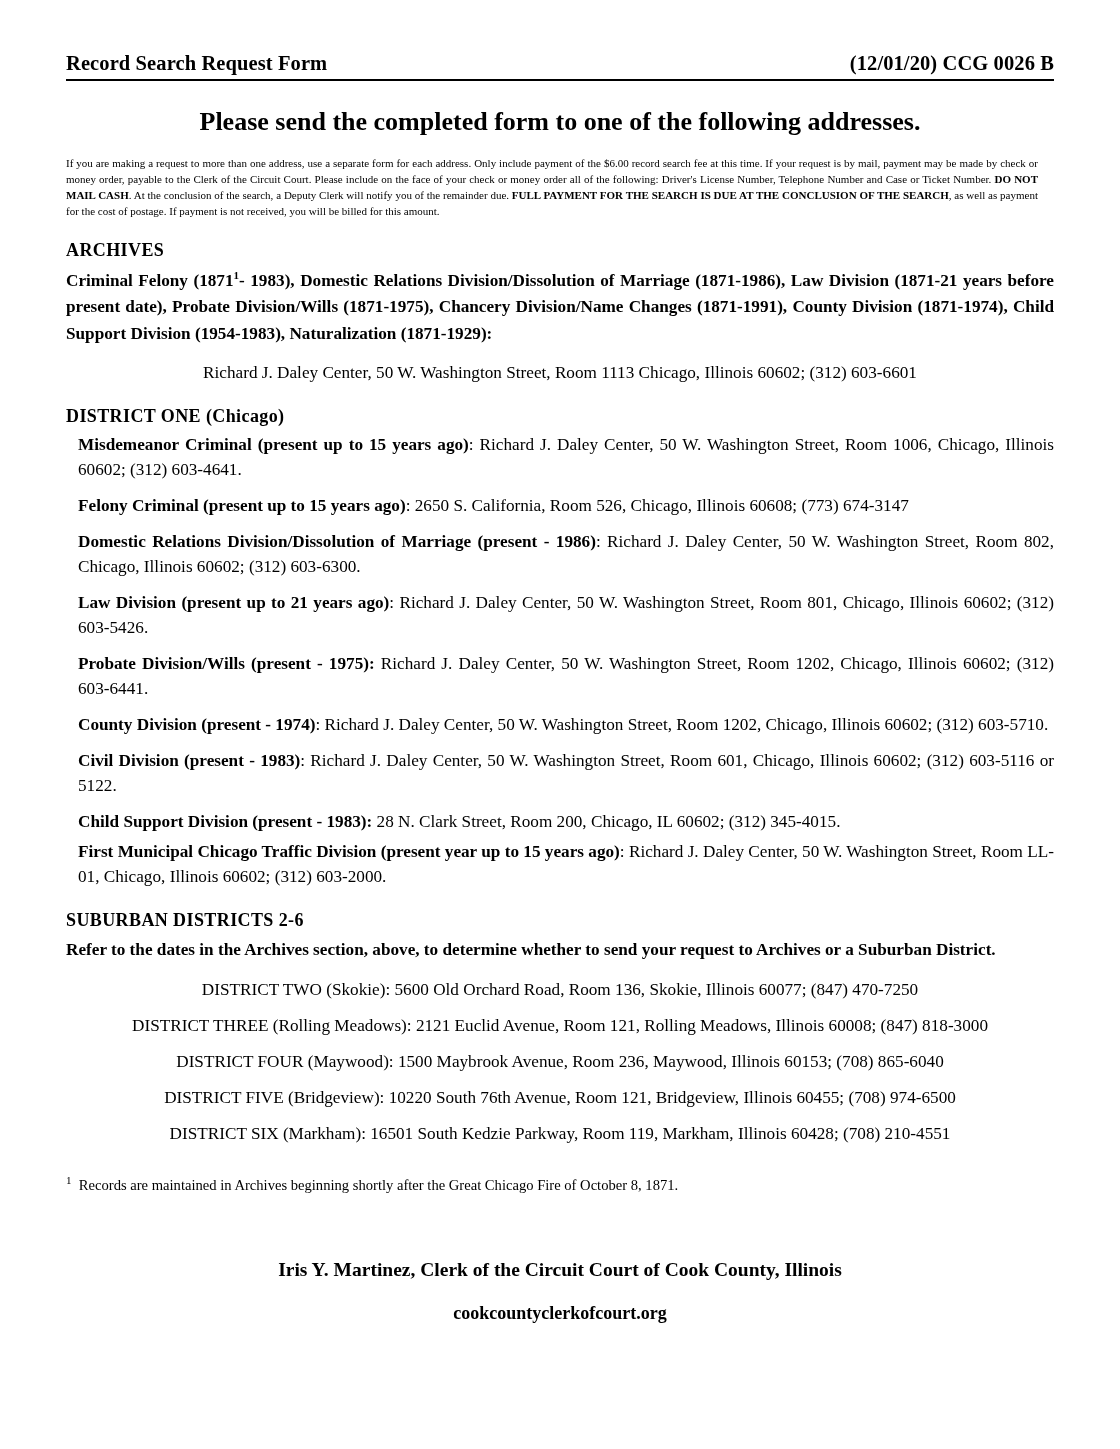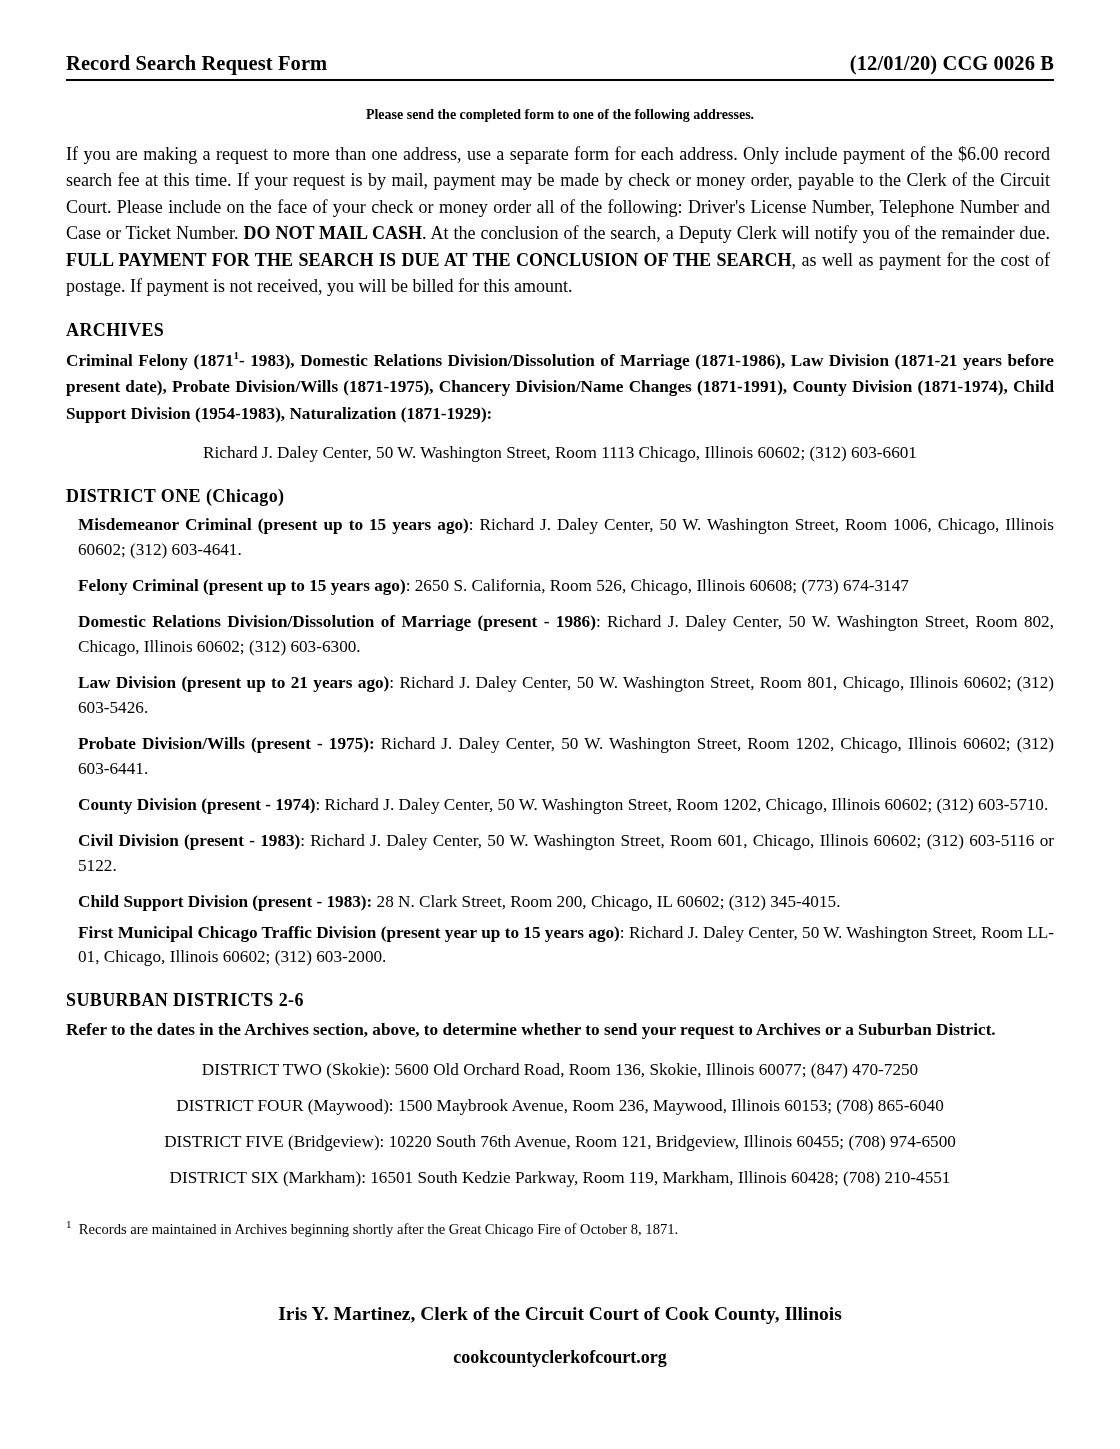--- a/index.html
+++ b/index.html
@@ -30,29 +30,29 @@
     border-bottom: 2.5px solid #000;
     letter-spacing: 0.1px;
     gap: 16px;
   }
   .header .left { white-space: nowrap; }
   .header .right { white-space: nowrap; }
 
   .subtitle {
     text-align: center;
     font-weight: bold;
-    font-size: 14px;
+    font-size: 26px;
     margin-top: 26px;
     margin-bottom: 18px;
   }
   p.body-text {
-    font-size: 18px;
+    font-size: 11px;
     line-height: 1.47;
     text-align: justify;
-    margin: 0 4px 14px 0;
+    margin: 0 16px 14px 0;
   }
   .section-head {
     text-align: left;
     font-weight: bold;
     font-size: 18px;
     letter-spacing: 0.4px;
     margin: 20px 0 6px 0;
   }
   .bold-block {
     font-size: 17.2px;
@@ -134,20 +134,21 @@
   <p class="entry"><b>County Division (present - 1974)</b><span>:  Richard J. Daley Center, 50 W. Washington Street, Room 1202, Chicago, Illinois 60602; (312) 603-5710.</span></p>
   <p class="entry"><b>Civil Division (present - 1983)</b><span>:  Richard J. Daley Center, 50 W. Washington Street, Room 601, Chicago, Illinois 60602; (312) 603-5116 or 5122.</span></p>
   <p class="entry tight"><b>Child Support Division (present - 1983):</b><span>  28 N. Clark Street, Room 200, Chicago, IL 60602; (312) 345-4015.</span></p>
   <p class="entry"><b>First Municipal Chicago Traffic Division (present year up to 15 years ago)</b><span>:  Richard J. Daley Center, 50 W. Washington Street, Room LL-01, Chicago, Illinois 60602; (312) 603-2000.</span></p>
 
   <div class="section-head">SUBURBAN DISTRICTS 2-6</div>
 
   <p class="bold-block">Refer to the dates in the Archives section, above, to determine whether to send your request to Archives or a Suburban District.</p>
 
   <p class="plain">DISTRICT TWO (Skokie):  5600 Old Orchard Road, Room 136, Skokie, Illinois 60077; (847) 470-7250</p>
+  <p class="plain">DISTRICT THREE (Rolling Meadows):  2121 Euclid Avenue, Room 121, Rolling Meadows, Illinois 60008; (847) 818-3000</p>
   <p class="plain">DISTRICT FOUR (Maywood):  1500 Maybrook Avenue, Room 236, Maywood, Illinois 60153; (708) 865-6040</p>
   <p class="plain">DISTRICT FIVE (Bridgeview):  10220 South 76th Avenue, Room 121, Bridgeview, Illinois 60455; (708) 974-6500</p>
   <p class="plain">DISTRICT SIX (Markham): 16501 South Kedzie Parkway, Room 119, Markham, Illinois 60428; (708) 210-4551</p>
 
   <div class="footnote-rule"></div>
   <p class="footnote"><sup>1</sup>&nbsp; <span>Records are maintained in Archives beginning shortly after the Great Chicago Fire of October 8, 1871.</span></p>
 
   <div class="footer">
     <div class="sig">Iris Y. Martinez, Clerk of the Circuit Court of Cook County, Illinois</div>
     <div class="site">cookcountyclerkofcourt.org</div>

